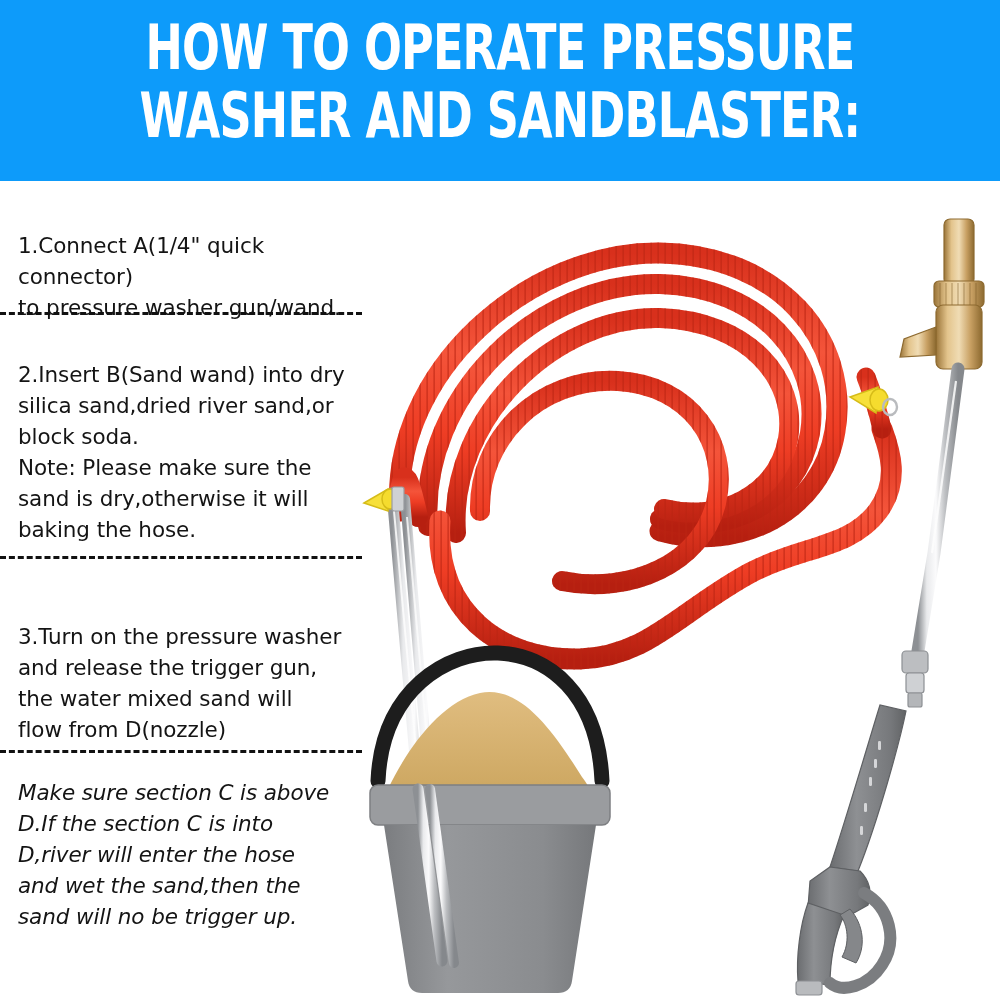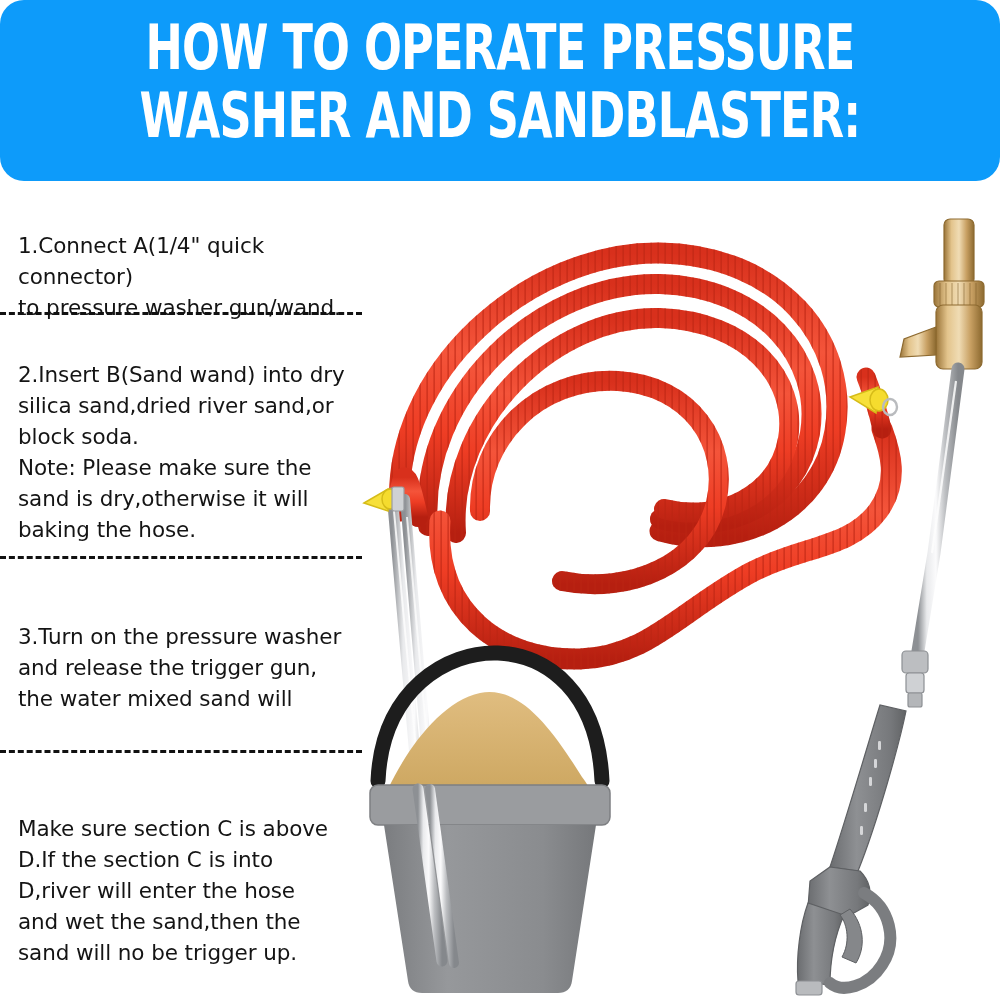--- a/index.html
+++ b/index.html
@@ -1,21 +1,21 @@
 <!DOCTYPE html>
 <html><head>
 <meta charset="utf-8">
 <style>
   html,body{margin:0;padding:0;background:#fff;}
   body{width:1000px;height:997px;position:relative;overflow:hidden;
        font-family:"DejaVu Sans Condensed","DejaVu Sans",sans-serif;}
 
   
   #banner{position:absolute;left:0;top:0;width:1000px;height:181px;
-          background:#0d9bfa;overflow:hidden;border-radius:24px;}
+          background:#0d9bfa;overflow:hidden;}
   #banner .hl{
       position:absolute;left:0;width:1000px;text-align:center;
       color:#fff;font-weight:bold;
       font-family:"DejaVu Sans","Liberation Sans",sans-serif;
       font-stretch:condensed;
       letter-spacing:-1px;
       transform:scaleX(.80);transform-origin:50% 50%;
       white-space:nowrap;}
   #banner .l1{top:14px;font-size:62px;line-height:68px;}
   #banner .l2{top:82px;font-size:62px;line-height:68px;}
@@ -29,21 +29,21 @@
   .step p{margin:0;}
   .divider{position:absolute;left:0;width:362px;height:0;
            border-top:3px dashed #111;}
 
   .s1{top:49px;}
   .d1{top:131px;}
   .s2{top:178px;}
   .d2{top:375px;}
   .s3{top:440px;}
   .d3{top:569px;}
-  .s4{top:632px;}
+  .s4{top:596px;font-style:italic;}
 
   
   #art{position:absolute;left:330px;top:181px;width:670px;height:816px;}
   #art svg{display:block;}
 </style>
 </head>
 <body>
 
 <div id="banner">
   <div class="hl l1">HOW TO OPERATE PRESSURE</div>
@@ -65,20 +65,21 @@
     <p>Note: Please make sure the</p>
     <p>sand is dry,otherwise it will</p>
     <p>baking the hose.</p>
   </div>
   <div class="divider d2"></div>
 
   <div class="step s3">
     <p>3.Turn on the pressure washer</p>
     <p>and release the trigger gun,</p>
     <p>the water mixed sand will</p>
+    <p>flow from D(nozzle)</p>
   </div>
   <div class="divider d3"></div>
 
   <div class="step s4">
     <p>Make sure section C is above</p>
     <p>D.If the section C is into</p>
     <p>D,river will enter the hose</p>
     <p>and wet the sand,then the</p>
     <p>sand will no be trigger up.</p>
   </div>

